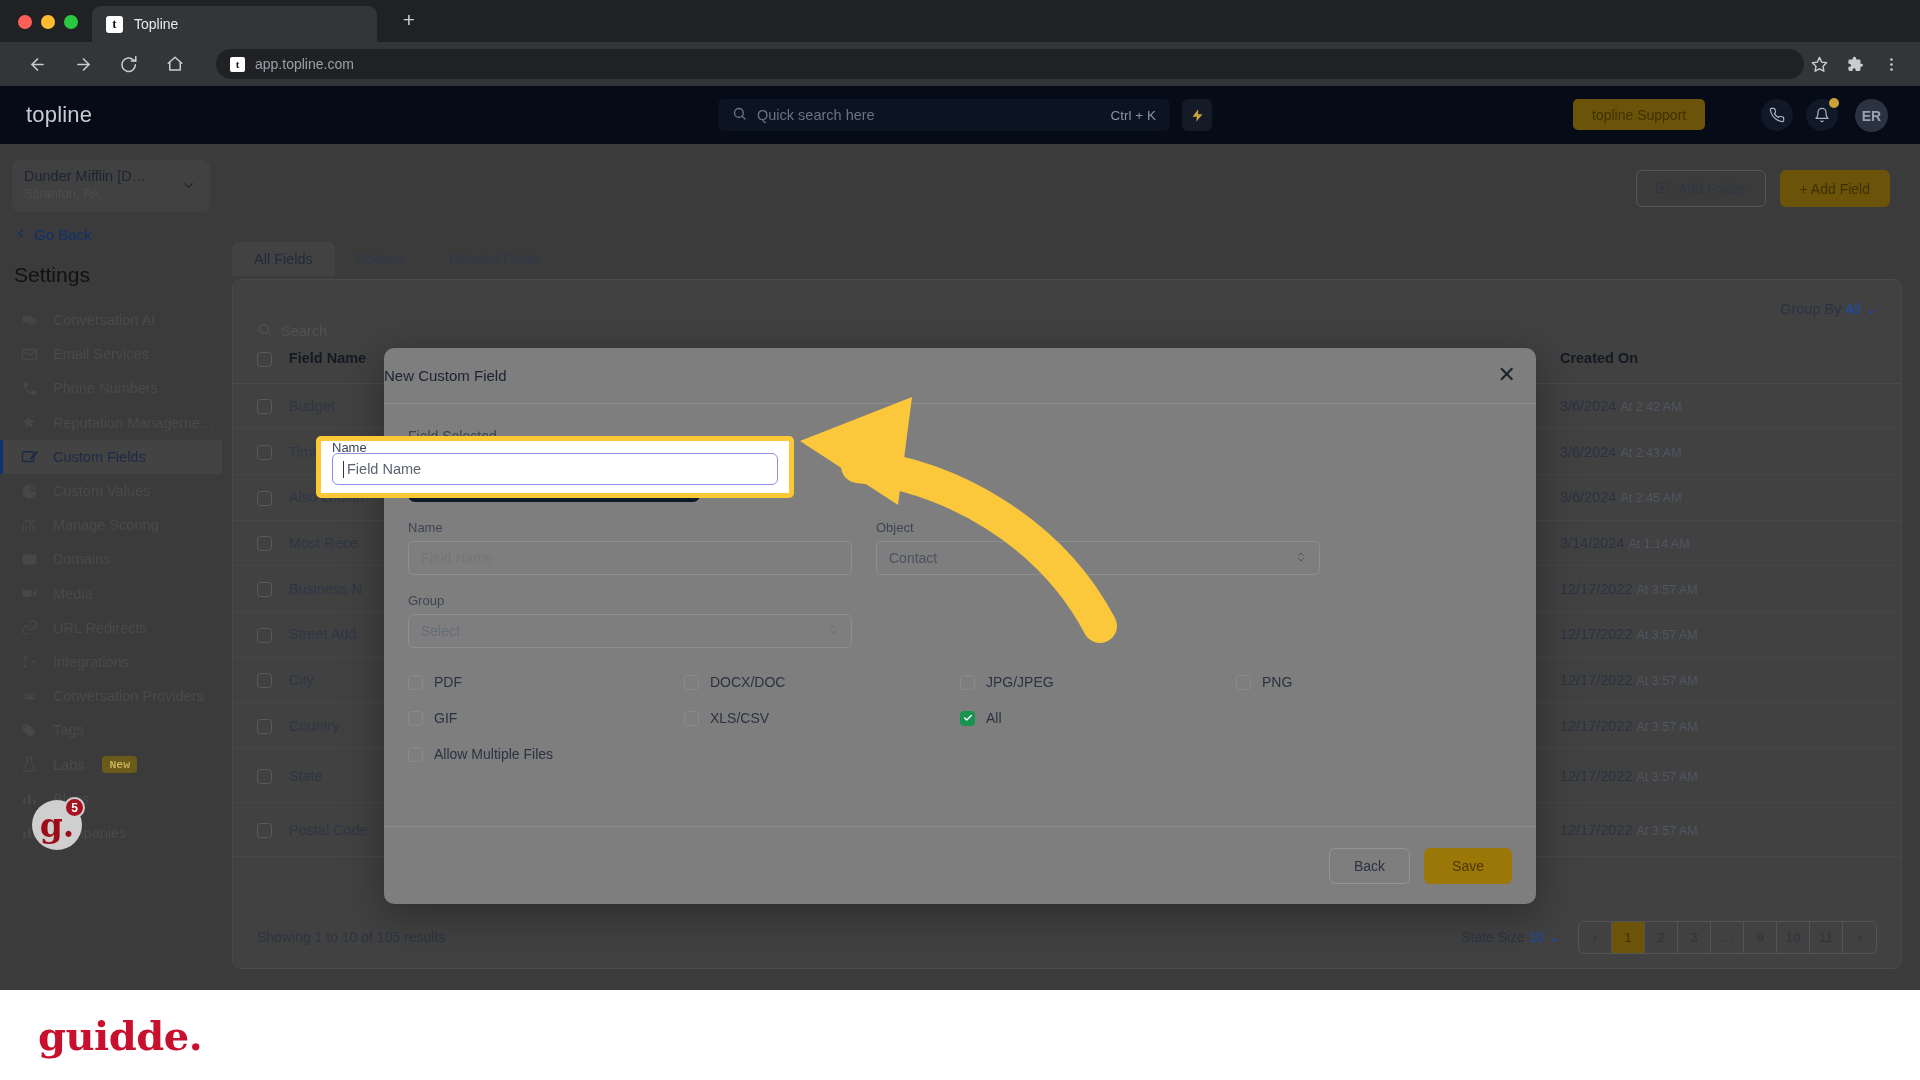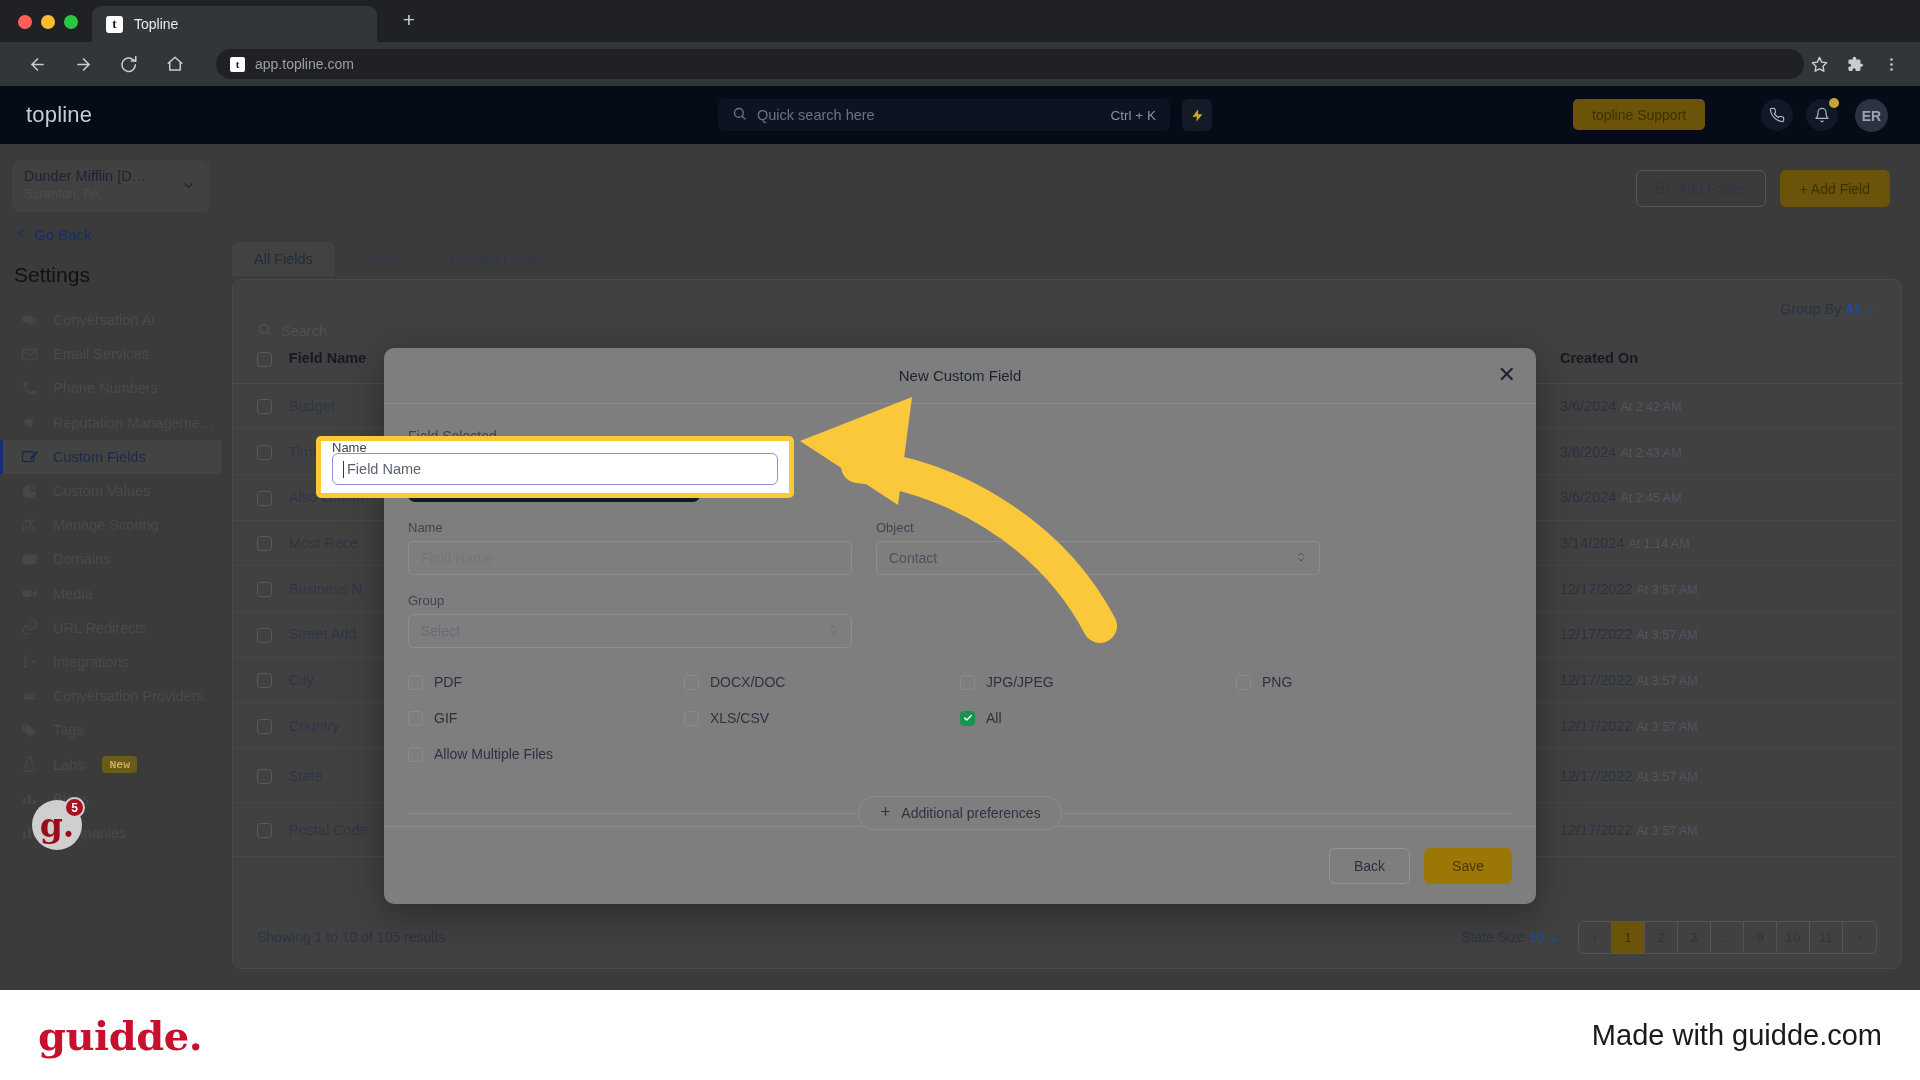--- a/index.html
+++ b/index.html
@@ -210,21 +210,21 @@
     font-size: 13.5px; color: #2c3442; border-right: 1px solid #545454; cursor: pointer;
   }
   .pagebox div:last-child { border-right: none; }
   .pagebox div.cur { background: #6b5409; color: #3e3001; }
   .modal {
     position: absolute; left: 384px; top: 262px; width: 1152px; height: 556px;
     background: #7e7e7e; border-radius: 10px; box-shadow: 0 10px 40px rgba(0,0,0,0.35);
     z-index: 20;
   }
   .modal-head {
-    height: 56px; display: flex; align-items: center; justify-content: center;
+    height: 56px; display: flex; align-items: center; 
     border-bottom: 1px solid #8c8c8c; position: relative;
   }
   .modal-title { color: #1b2232; font-size: 15px; font-weight: 500; }
   .modal-close { position: absolute; right: 20px; top: 16px; color: #1c2230; font-size: 22px; cursor: pointer; line-height: 1; font-weight: 300; }
   .modal-body { padding: 24px 24px 0 24px; }
   .fld-label { color: #3a4150; font-size: 14px; margin-bottom: 12px; }
   .upload-chip {
     width: 292px; height: 46px; background: #0e1b26; border-radius: 7px;
     color: #cfd4dc; font-size: 14px; display: flex; align-items: center; justify-content: center; cursor: pointer;
   }
@@ -879,32 +879,20 @@
             <span>All</span>
           </label>
           <span></span>
 
           <label class="chk-item">
             <span class="cbox"></span>
             <span>Allow Multiple Files</span>
           </label>
         </div>
 
-        <div class="addl-wrap">
-          <div class="addl-line"></div>
-          <button class="addl-btn">
-            <span>
-              <svg width="13" height="13" viewBox="0 0 24 24" fill="none" stroke="currentColor" stroke-width="2.2" stroke-linecap="round">
-                  <line x1="12" y1="5" x2="12" y2="19"></line>
-                  <line x1="5" y1="12" x2="19" y2="12"></line>
-                </svg>
-            </span>
-            <span>Additional preferences</span>
-          </button>
-        </div>
       </div>
 
       <div class="modal-foot">
         <button class="mbtn-back">Back</button>
         <button class="mbtn-save">Save</button>
       </div>
     </div>
 
     <div class="hl-box">
       <div class="hl-name-label">Name</div>
@@ -916,16 +904,15 @@
 
     <svg class="arrow-svg" width="420" height="290" viewBox="0 0 420 290">
       <path d="M58 85 C 150 95, 250 150, 300 245" stroke="#FBC83C" stroke-width="34" fill="none" stroke-linecap="round"></path>
       <polygon points="0 60, 112 16, 98 124" fill="#FBC83C"></polygon>
     </svg>
 
   </div>
 
   <div class="footer">
     <div class="guidde-logo">guidde.</div>
-    <div class="made-with">Made with guidde.com</div>
   </div>
 
 </div>
 
 </body></html>

